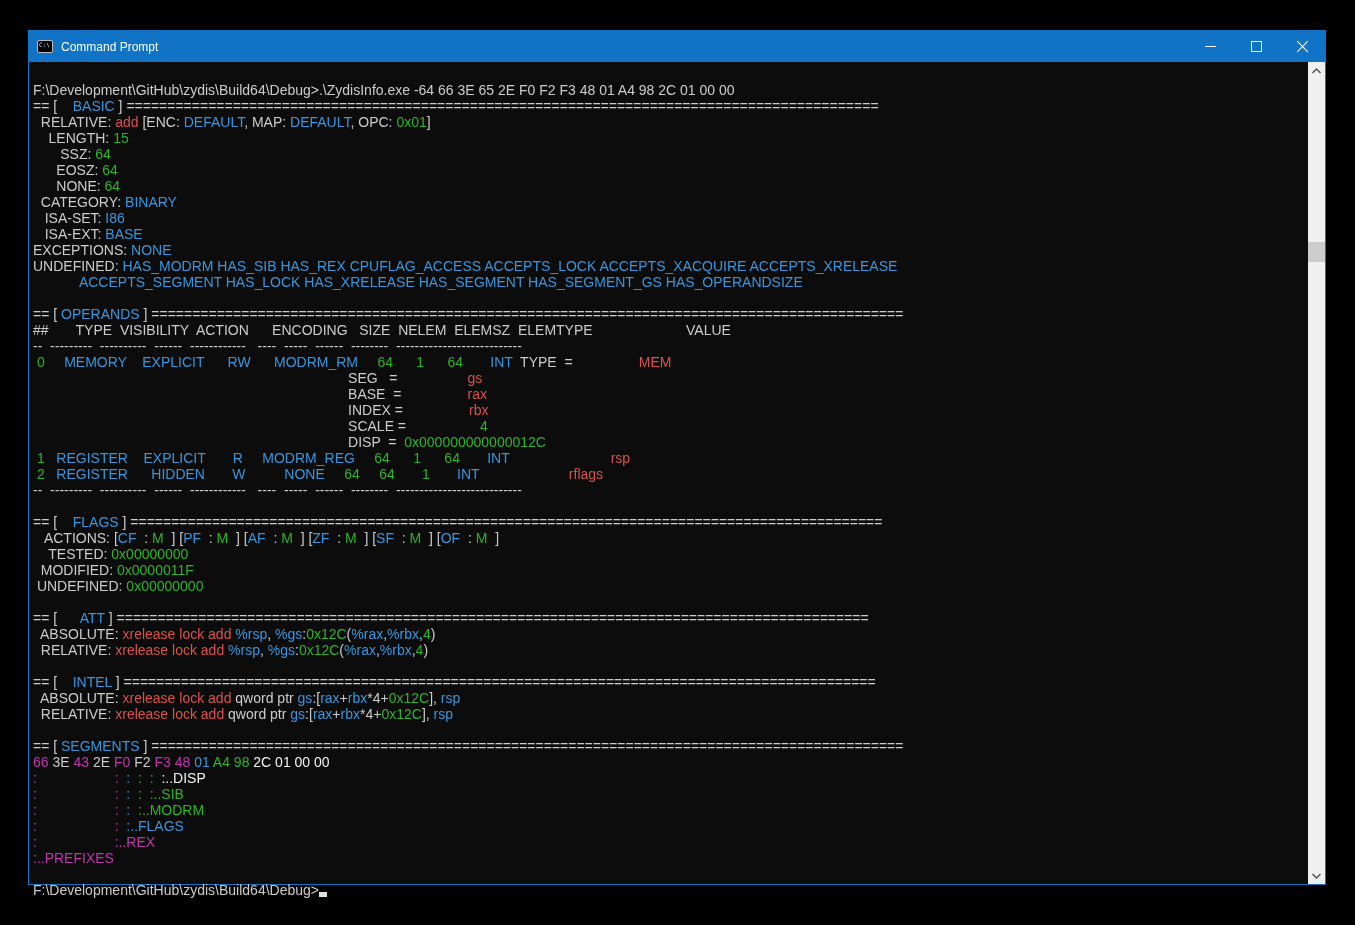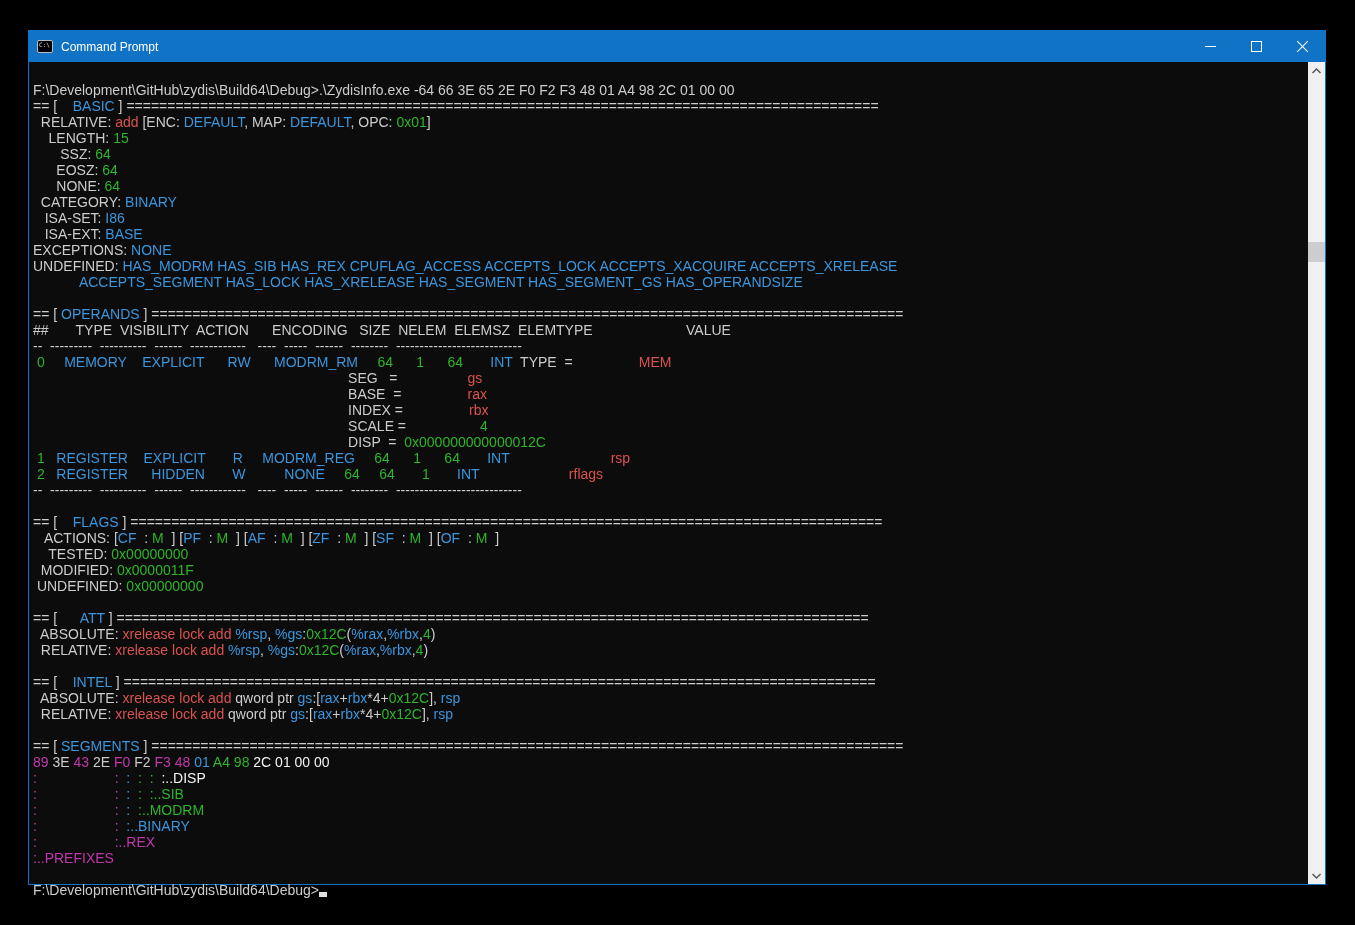--- a/index.html
+++ b/index.html
@@ -115,25 +115,25 @@
         <div class="line"></div>
         <div class="line"><span class="c-w">== [ </span><span class="c-b">     ATT</span><span class="c-w"> ] </span><span class="c-w">============================================================================================</span></div>
         <div class="line"><span class="c-w">  ABSOLUTE: </span><span class="c-r">xrelease lock add</span><span class="c-w"> </span><span class="c-b">%rsp</span><span class="c-w">, </span><span class="c-b">%gs</span><span class="c-w">:</span><span class="c-g">0x12C</span><span class="c-w">(</span><span class="c-b">%rax</span><span class="c-w">,</span><span class="c-b">%rbx</span><span class="c-w">,</span><span class="c-g">4</span><span class="c-w">)</span></div>
         <div class="line"><span class="c-w">  RELATIVE: </span><span class="c-r">xrelease lock add</span><span class="c-w"> </span><span class="c-b">%rsp</span><span class="c-w">, </span><span class="c-b">%gs</span><span class="c-w">:</span><span class="c-g">0x12C</span><span class="c-w">(</span><span class="c-b">%rax</span><span class="c-w">,</span><span class="c-b">%rbx</span><span class="c-w">,</span><span class="c-g">4</span><span class="c-w">)</span></div>
         <div class="line"></div>
         <div class="line"><span class="c-w">== [ </span><span class="c-b">   INTEL</span><span class="c-w"> ] </span><span class="c-w">============================================================================================</span></div>
         <div class="line"><span class="c-w">  ABSOLUTE: </span><span class="c-r">xrelease lock add</span><span class="c-w"> qword ptr </span><span class="c-b">gs</span><span class="c-w">:[</span><span class="c-b">rax</span><span class="c-w">+</span><span class="c-b">rbx</span><span class="c-w">*4+</span><span class="c-g">0x12C</span><span class="c-w">], </span><span class="c-b">rsp</span></div>
         <div class="line"><span class="c-w">  RELATIVE: </span><span class="c-r">xrelease lock add</span><span class="c-w"> qword ptr </span><span class="c-b">gs</span><span class="c-w">:[</span><span class="c-b">rax</span><span class="c-w">+</span><span class="c-b">rbx</span><span class="c-w">*4+</span><span class="c-g">0x12C</span><span class="c-w">], </span><span class="c-b">rsp</span></div>
         <div class="line"></div>
         <div class="line"><span class="c-w">== [ </span><span class="c-b">SEGMENTS</span><span class="c-w"> ] </span><span class="c-w">============================================================================================</span></div>
-        <div class="line"><span class="c-m">89 </span><span class="c-w">3E </span><span class="c-m">43 </span><span class="c-w">2E </span><span class="c-m">F0 </span><span class="c-w">F2 </span><span class="c-m">F3 </span><span class="c-m">48 </span><span class="c-b">01 </span><span class="c-g">A4 </span><span class="c-g">98 </span><span class="c-bw">2C 01 00 00</span></div>
+        <div class="line"><span class="c-m">66 </span><span class="c-w">3E </span><span class="c-m">43 </span><span class="c-w">2E </span><span class="c-m">F0 </span><span class="c-w">F2 </span><span class="c-m">F3 </span><span class="c-m">48 </span><span class="c-b">01 </span><span class="c-g">A4 </span><span class="c-g">98 </span><span class="c-bw">2C 01 00 00</span></div>
         <div class="line"><span class="c-m">:</span><span class="c-w">                    </span><span class="c-m">:</span><span class="c-w">  </span><span class="c-b">:</span><span class="c-w">  </span><span class="c-g">:</span><span class="c-w">  </span><span class="c-g">:</span><span class="c-w">  </span><span class="c-bw">:..DISP</span></div>
         <div class="line"><span class="c-m">:</span><span class="c-w">                    </span><span class="c-m">:</span><span class="c-w">  </span><span class="c-b">:</span><span class="c-w">  </span><span class="c-g">:</span><span class="c-w">  </span><span class="c-g">:..SIB</span></div>
         <div class="line"><span class="c-m">:</span><span class="c-w">                    </span><span class="c-m">:</span><span class="c-w">  </span><span class="c-b">:</span><span class="c-w">  </span><span class="c-g">:..MODRM</span></div>
-        <div class="line"><span class="c-m">:</span><span class="c-w">                    </span><span class="c-m">:</span><span class="c-w">  </span><span class="c-b">:..BINARY</span></div>
+        <div class="line"><span class="c-m">:</span><span class="c-w">                    </span><span class="c-m">:</span><span class="c-w">  </span><span class="c-b">:..FLAGS</span></div>
         <div class="line"><span class="c-m">:</span><span class="c-w">                    </span><span class="c-m">:..REX</span></div>
         <div class="line"><span class="c-m">:..PREFIXES</span></div>
         <div class="line"></div>
         <div class="line"><span class="c-w">F:\Development\GitHub\zydis\Build64\Debug&gt;</span><span class="cursor"></span></div>
       </div>
     <div class="scrollbar">
       <div class="sb-btn sb-up">
         <svg width="9" height="6" viewBox="0 0 9 6">
           <path d="M0.5 5 L4.5 1 L8.5 5" stroke="#505050" stroke-width="1.4" fill="none"></path>
         </svg>

